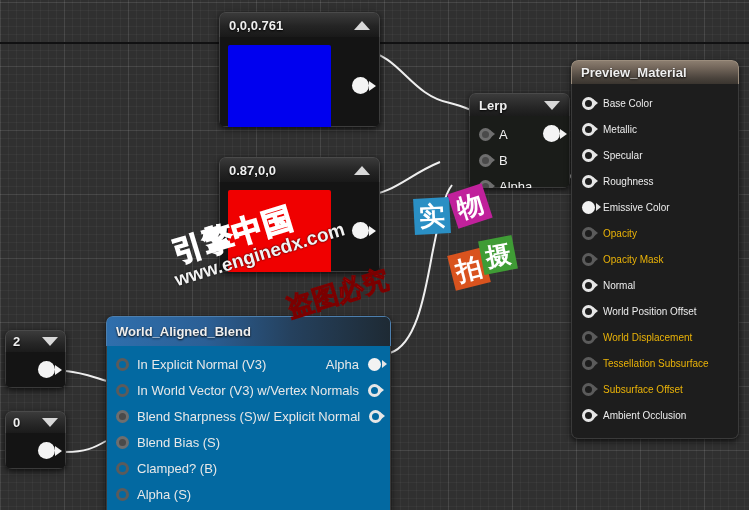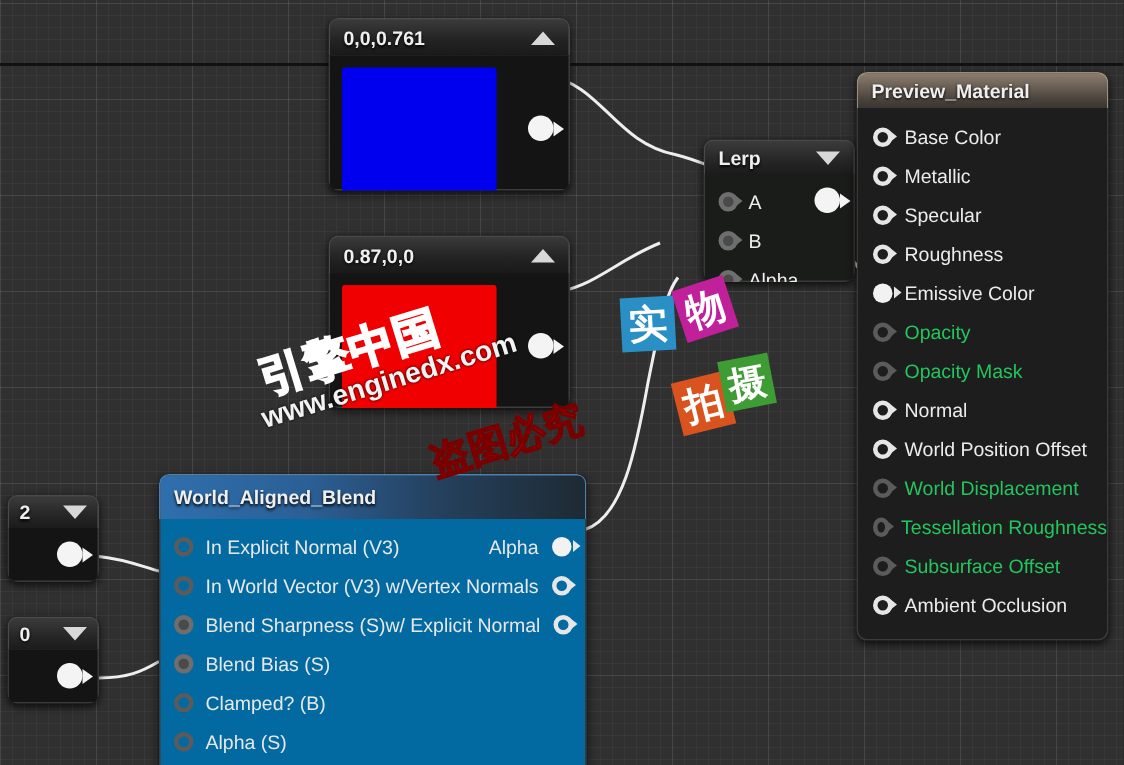--- a/index.html
+++ b/index.html
@@ -138,22 +138,22 @@
   #node-mat .node-title{
     background:linear-gradient(to bottom,#8b7d6f 0%,#6e6257 35%,#4a433c 75%,#3a352f 100%);
     border:1px solid #9b8d7d;border-bottom:none;box-sizing:border-box;
     height:24px;line-height:24px;font-size:13px;border-radius:7px 7px 0 0;
   }
   #node-mat .node-body{
     border:1px solid #3a3a3a;border-top:none;box-sizing:border-box;
     background:#1d1d1d;padding:6px 0 10px 0;border-radius:0 0 7px 7px;
   }
   .mat-row{height:26px;display:flex;align-items:center;padding-left:10px;gap:8px;}
-  .mat-row .lbl{font-size:13px;color:#ececec;white-space:nowrap;}
-  .mat-row.disabled .lbl{color:#22c55e;}
+  .mat-row .lbl{font-size:10px;color:#ececec;white-space:nowrap;}
+  .mat-row.disabled .lbl{color:#eab308;}
 
   
   .mini-node{width:61px;}
   .mini-node .node-title{
     background:linear-gradient(to bottom,#3b3b3b 0%,#262626 60%,#1b1b1b 100%);
     border:1px solid #4a4a4a;border-bottom:none;box-sizing:border-box;
     height:22px;line-height:22px;padding:0 7px;font-size:13px;
   }
   .mini-node .node-body{
     border:1px solid #3a3a3a;border-top:none;box-sizing:border-box;
@@ -310,21 +310,21 @@
     </div>
     <div class="wab-row">
       <div class="wab-left">
         <span class="pin dim nohead"></span>
         <span class="lbl">Alpha (S)</span>
       </div>
     </div>
   </div>
 </div>
 
-<div class="node" id="node-mat" style="left:571px;top:48px;">
+<div class="node" id="node-mat" style="left:571px;top:60px;">
   <div class="node-title">
     <span>Preview_Material</span>
   </div>
   <div class="node-body">
     <div class="mat-row">
       <span class="pin hollow"></span>
       <span class="lbl">Base Color</span>
     </div>
     <div class="mat-row">
       <span class="pin hollow"></span>
@@ -357,21 +357,21 @@
     <div class="mat-row">
       <span class="pin hollow"></span>
       <span class="lbl">World Position Offset</span>
     </div>
     <div class="mat-row disabled">
       <span class="pin dim"></span>
       <span class="lbl">World Displacement</span>
     </div>
     <div class="mat-row disabled">
       <span class="pin dim"></span>
-      <span class="lbl">Tessellation Roughness</span>
+      <span class="lbl">Tessellation Subsurface</span>
     </div>
     <div class="mat-row disabled">
       <span class="pin dim"></span>
       <span class="lbl">Subsurface Offset</span>
     </div>
     <div class="mat-row">
       <span class="pin hollow"></span>
       <span class="lbl">Ambient Occlusion</span>
     </div>
   </div>

